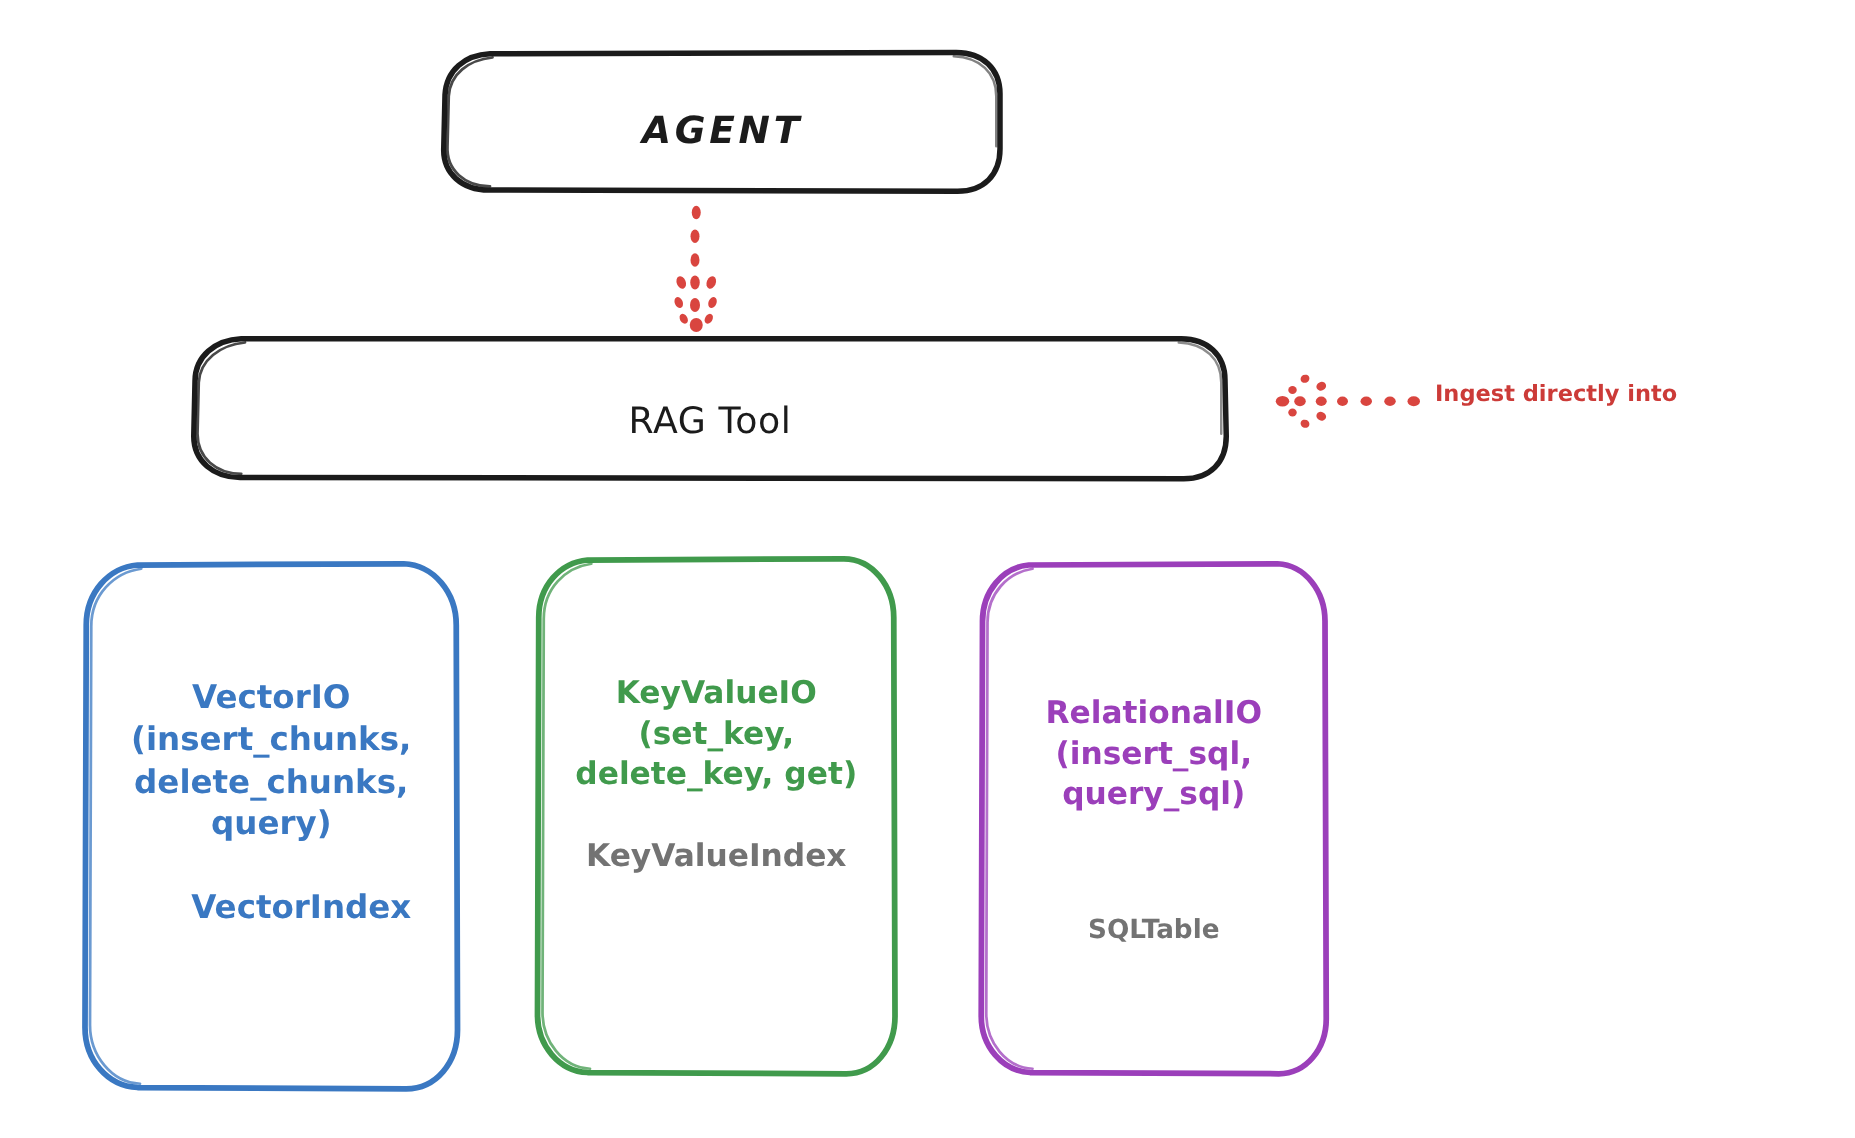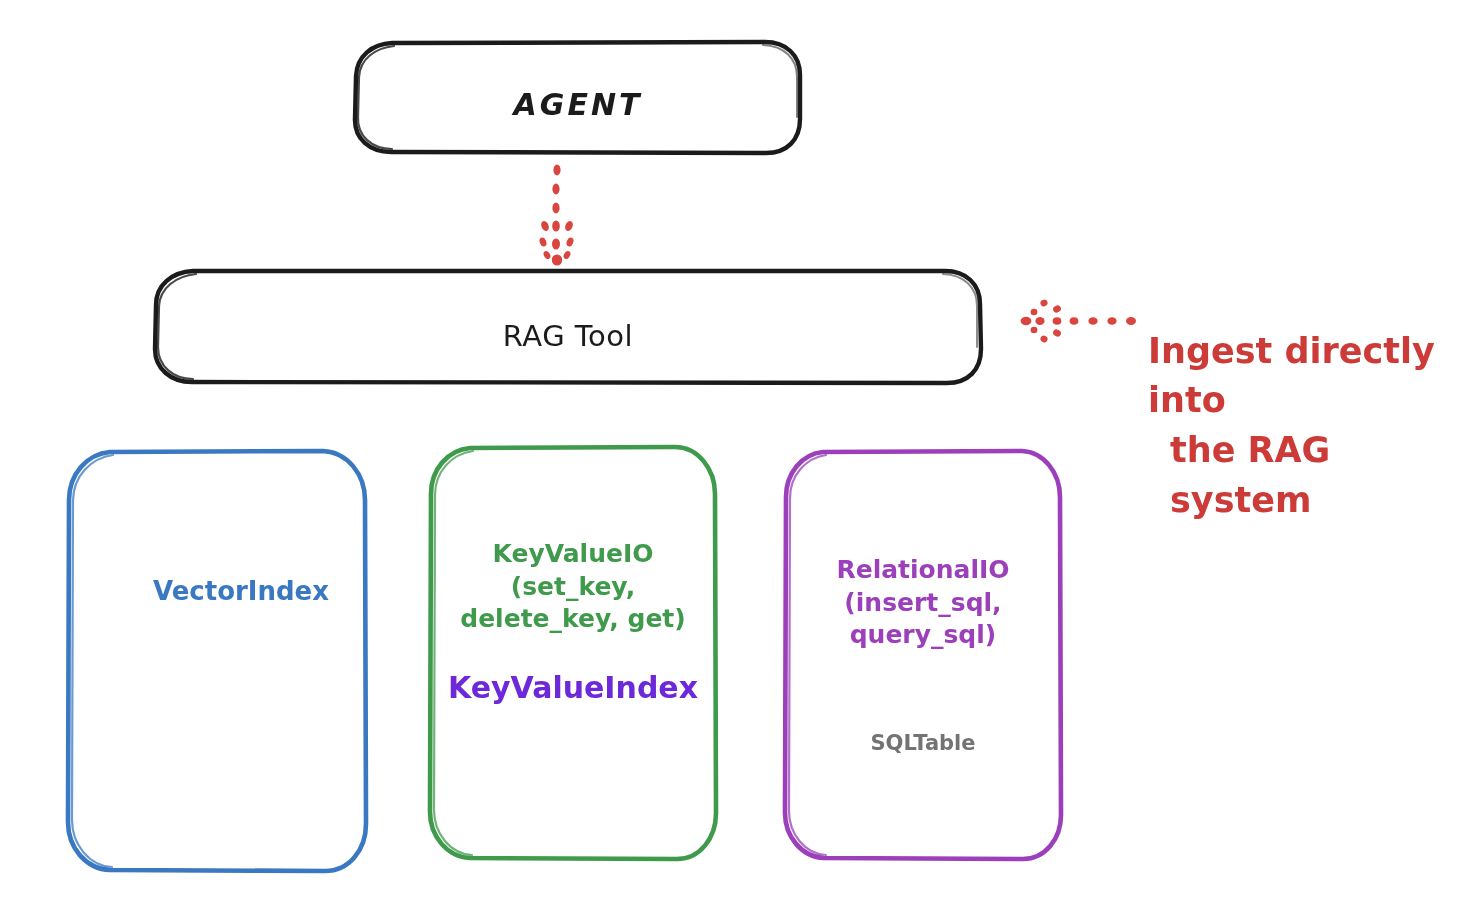--- a/index.html
+++ b/index.html
@@ -89,42 +89,42 @@
   #vector-node .api-text { font-size: 26px; color: #3a78c2; }
   #vector-node .index-text { font-size: 26px; color: #3a78c2; margin-left: 48px; }
 
   #keyvalue-node {
     left: 430px;
     top: 446px;
     width: 286px;
     height: 413px;
   }
   #keyvalue-node .api-text { font-size: 25px; color: #409a4c; }
-  #keyvalue-node .index-text { font-size: 30px; color: #6d28d9; }
+  #keyvalue-node .index-text { font-size: 25px; color: #737373; }
 
   #relational-node {
     left: 785px;
     top: 450px;
     width: 276px;
     height: 409px;
     padding-top: 104px;
     gap: 45px;
   }
   #relational-node .api-text { font-size: 25px; color: #9b3fba; }
   #relational-node .index-text { font-size: 21px; color: #737373; }
 
   
   #ingest-annotation {
     position: absolute;
     left: 1148px;
     top: 277px;
     width: 330px;
     text-align: left;
     font-family: "DejaVu Sans", sans-serif;
-    font-size: 35px;
+    font-size: 18px;
     font-weight: 600;
     line-height: 1.42;
     color: #cc3b38;
     white-space: pre-line;
   }
   #ingest-annotation .line2 { display: block; padding-left: 22px; }
 </style>
 </head>
 <body>
 
@@ -196,33 +196,36 @@
 
 <div class="node" id="agent-node">
   <div id="agent-label">AGENT</div>
 </div>
 
 <div class="node" id="rag-node">
   <div id="rag-label">RAG Tool</div>
 </div>
 
 <div class="node provider" id="vector-node">
+  <div class="api-text">VectorIO
+(insert_chunks,
+delete_chunks,
+query)</div>
   <div class="index-text">VectorIndex</div>
 </div>
 
 <div class="node provider" id="keyvalue-node">
   <div class="api-text">KeyValueIO
 (set_key,
 delete_key, get)</div>
   <div class="index-text">KeyValueIndex</div>
 </div>
 
 <div class="node provider" id="relational-node">
   <div class="api-text">RelationalIO
 (insert_sql,
 query_sql)</div>
   <div class="index-text">SQLTable</div>
 </div>
 
 <div id="ingest-annotation">
   <span>Ingest directly into</span>
-  <span class="line2">the RAG system</span>
 </div>
 
 </body></html>

